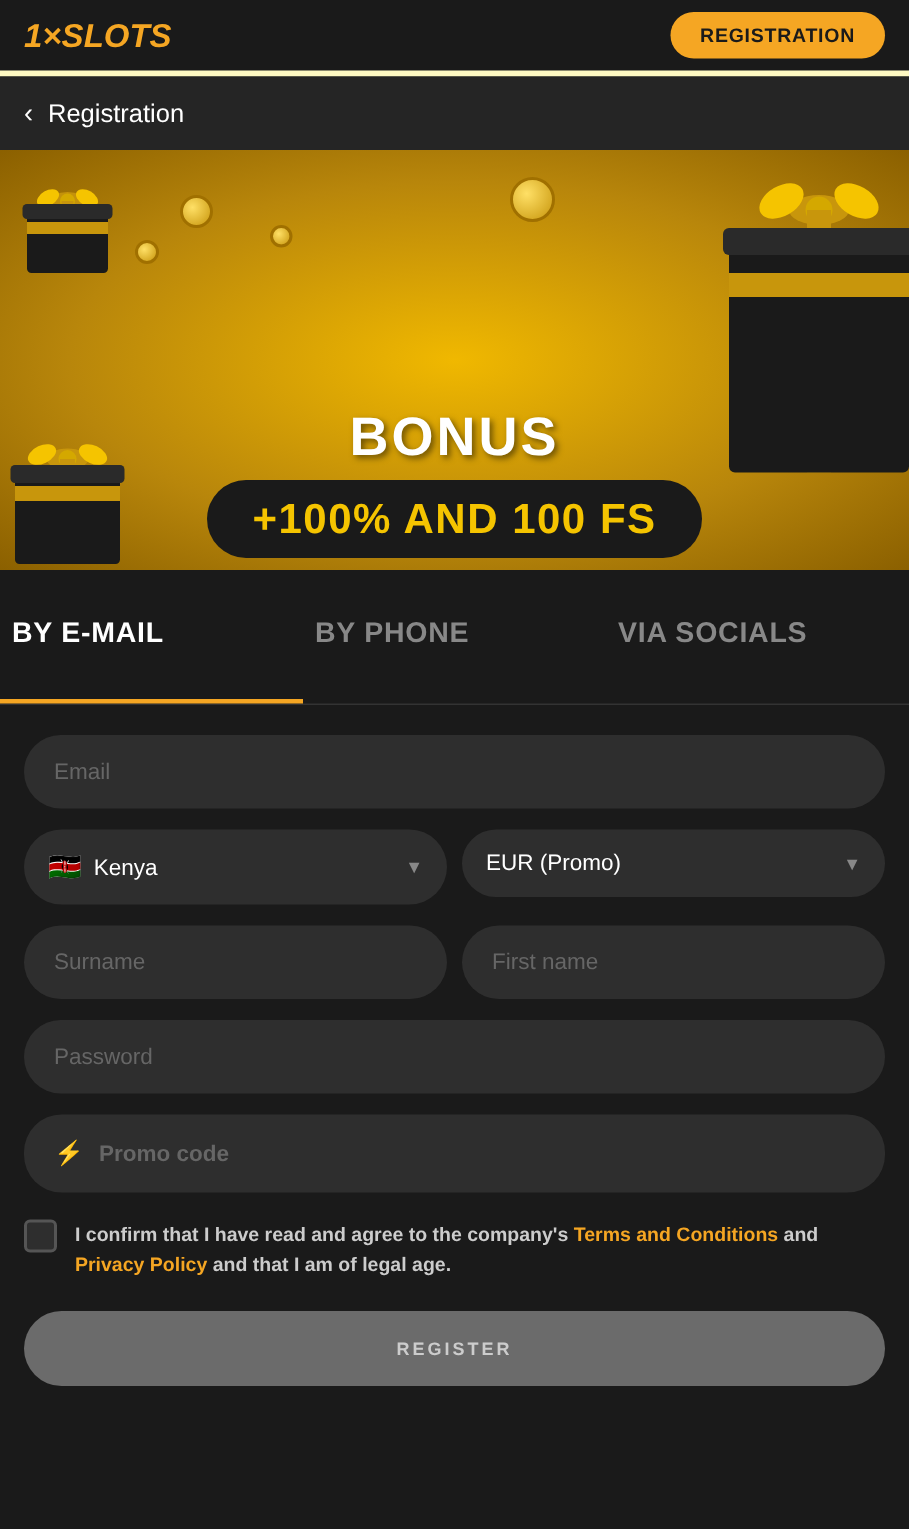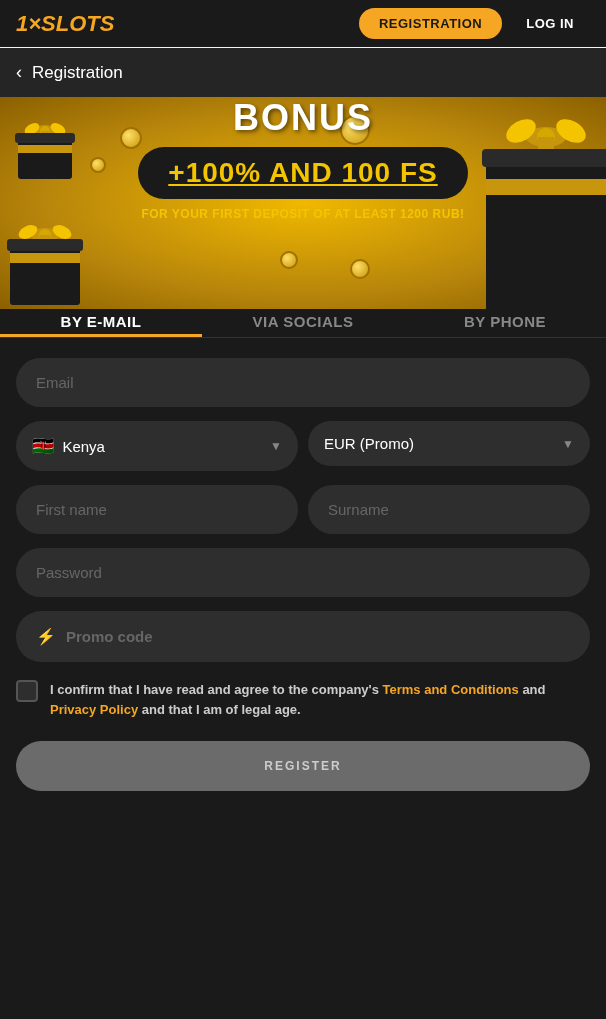--- a/index.html
+++ b/index.html
@@ -14,21 +14,21 @@
       overflow-x: hidden;
     }
 
     
     .header {
       background-color: #1a1a1a;
       display: flex;
       align-items: center;
       justify-content: space-between;
       padding: 8px 16px;
-      border-bottom: 1px solid #fef9c3;
+      border-bottom: 4px solid #fef9c3;
     }
 
     .logo {
       font-size: 22px;
       font-weight: bold;
       color: #f5a623;
       font-style: italic;
     }
 
     .header-buttons {
@@ -78,24 +78,24 @@
       color: #ffffff;
       font-size: 17px;
       font-weight: 500;
     }
 
     
     .banner {
       background: linear-gradient(135deg, #c47f00 0%, #f5c400 40%, #d4900a 100%);
       position: relative;
       width: 100%;
-      height: 212px;
+      height: 280px;
       overflow: hidden;
       display: flex;
-      align-items: flex-start;
+      align-items: flex-end;
       justify-content: center;
     }
 
     .banner-bg {
       position: absolute;
       inset: 0;
       background: radial-gradient(ellipse at center, #f0b800 0%, #b8860b 60%, #8b6000 100%);
     }
 
     .banner-text-container {
@@ -118,21 +118,20 @@
       border-radius: 30px;
       padding: 10px 30px;
       margin-bottom: 8px;
     }
 
     .bonus-amount {
       color: #f5c400;
       font-size: 28px;
       font-weight: 900;
       letter-spacing: 1px;
-      text-decoration: underline;
     }
 
     .bonus-description {
       color: #f5c400;
       font-size: 12px;
       font-weight: bold;
       letter-spacing: 0.5px;
       text-transform: uppercase;
     }
 
@@ -184,23 +183,23 @@
 
     
     .tabs-container {
       background-color: #1a1a1a;
       display: flex;
       border-bottom: 1px solid #333;
     }
 
     .tab {
       flex: 1;
-      padding: 4px 8px;
-      text-align: center;
-      font-size: 15px;
+      padding: 32px 8px;
+      text-align: left;
+      font-size: 19px;
       font-weight: bold;
       color: #888;
       cursor: pointer;
       letter-spacing: 0.5px;
       border-bottom: 3px solid transparent;
     }
 
     .tab.active {
       color: #ffffff;
       border-bottom: 3px solid #f5a623;
@@ -342,21 +341,20 @@
       margin-top: 4px;
     }
   </style>
 </head>
 <body>
 
 <div class="header">
   <div class="logo">1×SLOTS</div>
   <div class="header-buttons">
     <button class="btn-register">REGISTRATION</button>
-    <button class="btn-login">LOG IN</button>
   </div>
 </div>
 
 <div class="back-nav">
   <span class="back-arrow">‹</span>
   <span class="back-label">Registration</span>
 </div>
 
 <div class="banner">
   <div class="banner-bg"></div>
@@ -415,28 +413,27 @@
 
       <rect x="6" y="42" width="128" height="18" rx="4" fill="#2a2a2a"></rect>
     </svg>
   </div>
 
   <div class="banner-text-container">
     <div class="bonus-label">BONUS</div>
     <div class="bonus-amount-box">
       <div class="bonus-amount">+100% AND 100 FS</div>
     </div>
-    <div class="bonus-description">FOR YOUR FIRST DEPOSIT OF AT LEAST 1200 RUB!</div>
   </div>
 </div>
 
 <div class="tabs-container">
   <div class="tab active">BY E-MAIL</div>
+  <div class="tab">BY PHONE</div>
   <div class="tab">VIA SOCIALS</div>
-  <div class="tab">BY PHONE</div>
 </div>
 
 <div class="form-container">
 
   <input class="form-input" type="email" placeholder="Email" style="">
 
   <div class="form-row">
     <div class="select-wrapper">
       <button class="select-btn">
         <span class="flag">🇰🇪</span>
@@ -446,22 +443,22 @@
     </div>
     <div class="select-wrapper">
       <button class="select-btn">
         <span>EUR (Promo)</span>
         <span class="chevron">▼</span>
       </button>
     </div>
   </div>
 
   <div class="form-row">
+    <input class="form-input" type="text" placeholder="Surname" style="">
     <input class="form-input" type="text" placeholder="First name" style="">
-    <input class="form-input" type="text" placeholder="Surname" style="">
   </div>
 
   <input class="form-input" type="password" placeholder="Password" style="">
 
   <div class="promo-row">
     <span class="promo-icon">⚡</span>
     <input class="promo-input" type="text" placeholder="Promo code" style="">
   </div>
 
   <div class="checkbox-row">

